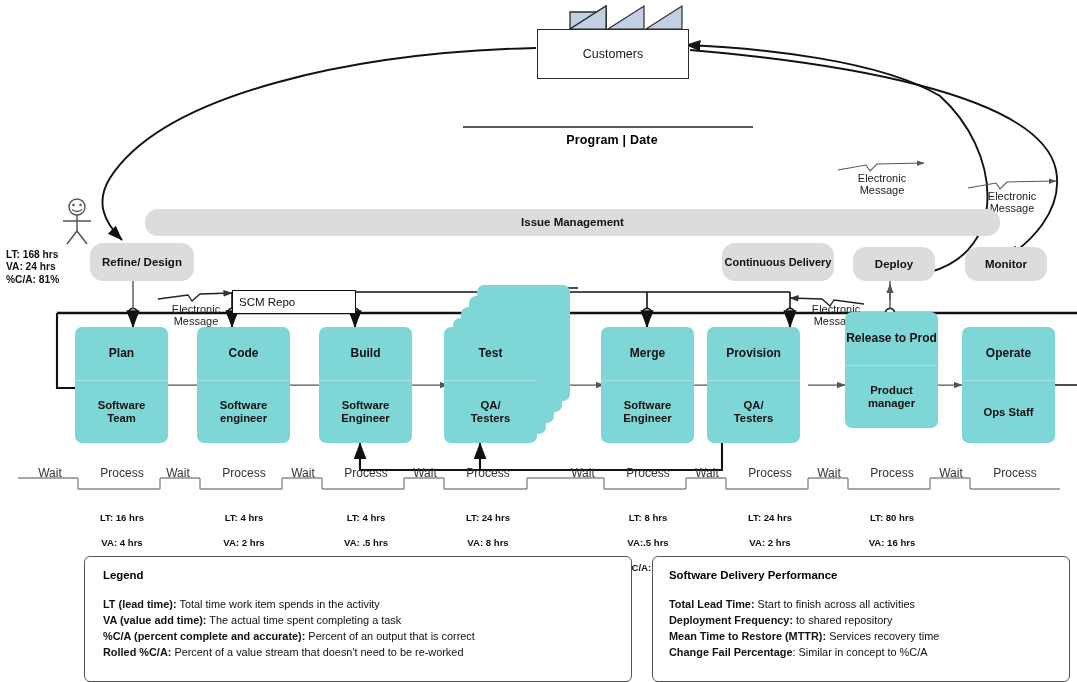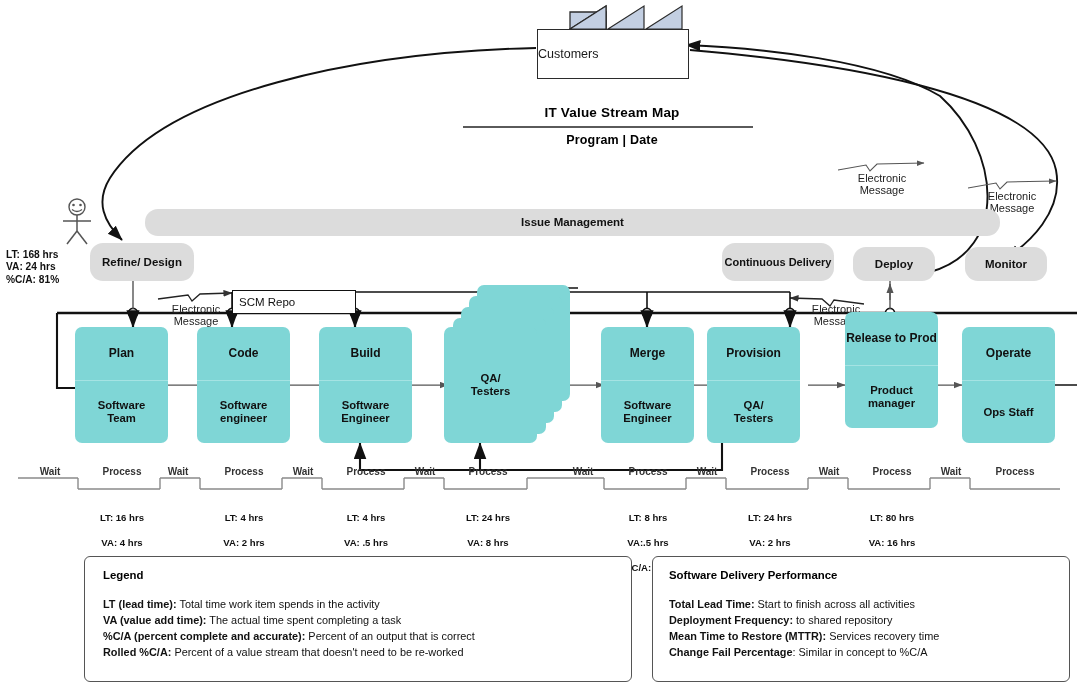--- a/index.html
+++ b/index.html
@@ -33,21 +33,21 @@
         display:flex;flex-direction:column;}
   .pbox .ptop{flex:0 0 46%;display:flex;align-items:center;justify-content:center;
               text-align:center;font-size:12px;font-weight:bold;color:#111;
               border-bottom:1.1px solid #a5e3e3;line-height:1.1;}
   .pbox .pbot{flex:1;display:flex;align-items:center;justify-content:center;
               text-align:center;font-size:11.3px;font-weight:bold;color:#111;
               line-height:1.15;white-space:pre-line;}
   .pstack{background:#7fd6d6;border-radius:7px;}
 
   
-  .tl-label{font-size:10px;font-weight:bold;color:#333;text-align:center;}
+  .tl-label{font-size:12px;font-weight:normal;color:#333;text-align:center;}
   .metricblk{font-size:9.6px;font-weight:bold;line-height:1.3;color:#111;
              white-space:pre-line;text-align:center;}
 
   
   .panel{border:1.3px solid #555;border-radius:6px;background:#fff;box-sizing:border-box;}
   .panel h4{margin:0;font-size:11.4px;font-weight:bold;}
   .panel .row{font-size:10.9px;line-height:1.46;color:#111;}
   .panel .row b{font-weight:bold;}
 
   
@@ -150,25 +150,24 @@
   </svg>
 
   <svg class="abs" style="left:566px;top:4px;" width="124" height="26" viewBox="0 0 124 26">
     <polygon points="4,25 4,8 40,8 40,25" fill="#c3cfe2" stroke="#2b2b2b" stroke-width="1.3"></polygon>
     <polygon points="4,25 40,2 40,25" fill="#ffffff" stroke="none"></polygon>
     <polygon points="4,25 40,2 40,25 4,25" fill="#ffffff" stroke="#2b2b2b" stroke-width="1.3"></polygon>
     <polygon points="4,25 40,2 40,25" fill="#c3cfe2" stroke="#2b2b2b" stroke-width="1.2"></polygon>
     <polygon points="42,25 78,2 78,25" fill="#c3cfe2" stroke="#2b2b2b" stroke-width="1.2"></polygon>
     <polygon points="80,25 116,2 116,25" fill="#c3cfe2" stroke="#2b2b2b" stroke-width="1.2"></polygon>
   </svg>
-  <div class="abs factory-body" style="left:537px;top:29px;width:152px;height:50px;display:flex;align-items:center;justify-content:flex-start;">
+  <div class="abs factory-body" style="left:537px;top:29px;width:152px;height:50px;display:flex;align-items:center;justify-content:center;">
     <span class="factory-label">Customers</span>
   </div>
 
-  <div class="abs title-main" style="left:462px;top:105px;width:300px;">IT Value Stream Map</div>
   <div class="abs title-rule" style="left:463px;top:126px;width:290px;"></div>
   <div class="abs title-sub" style="left:462px;top:133px;width:300px;">Program | Date</div>
 
   <div class="abs emsg" style="left:832px;top:172px;width:100px;">Electronic
 Message</div>
   <div class="abs emsg" style="left:962px;top:190px;width:100px;">Electronic
 Message</div>
   <div class="abs emsg" style="left:152px;top:303px;width:88px;">Electronic
 Message</div>
   <div class="abs emsg" style="left:792px;top:303px;width:88px;">Electronic
@@ -220,20 +219,21 @@
     <div class="ptop">Build</div>
     <div class="pbot">Software
 Engineer</div>
   </div>
 
   <div class="abs pstack" style="left:477px;top:285px;width:93px;height:116px;"></div>
   <div class="abs pstack" style="left:469px;top:296px;width:93px;height:116px;"></div>
   <div class="abs pstack" style="left:461px;top:307px;width:93px;height:116px;"></div>
   <div class="abs pstack" style="left:453px;top:318px;width:93px;height:116px;"></div>
   <div class="abs pbox" style="left:444px;top:327px;width:93px;height:116px;">
+    <div class="ptop">Test</div>
     <div class="pbot">QA/
 Testers</div>
   </div>
 
   <div class="abs pbox" style="left:601px;top:327px;width:93px;height:116px;">
     <div class="ptop">Merge</div>
     <div class="pbot">Software
 Engineer</div>
   </div>
 

